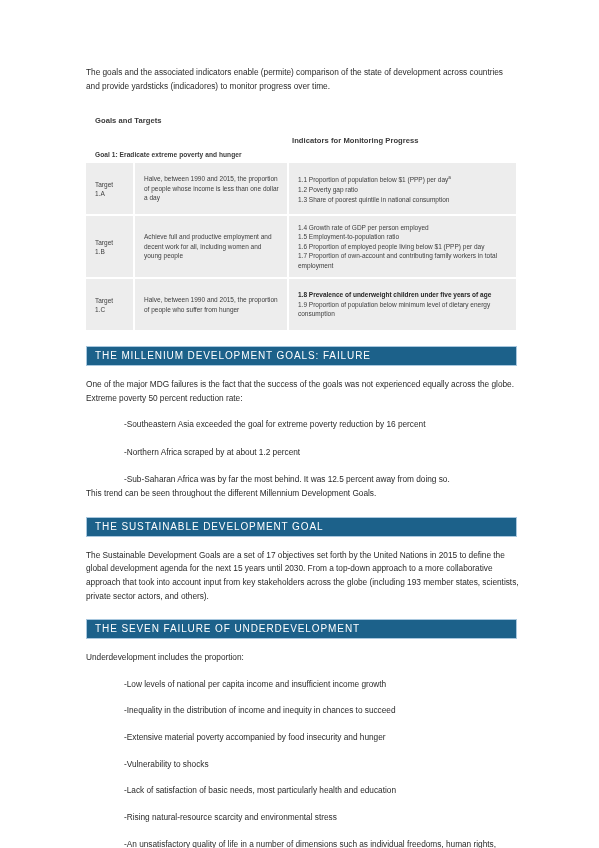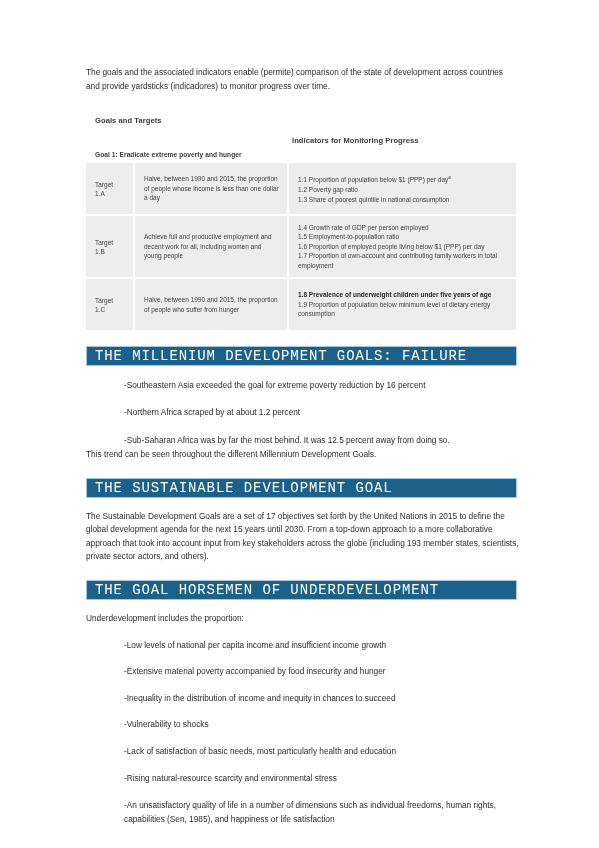--- a/index.html
+++ b/index.html
@@ -131,24 +131,23 @@
     height: 20px;
     background: #1c618a;
     border: 1px solid #a8c7de;
     box-sizing: border-box;
     display: flex;
     align-items: center;
     padding-left: 8px;
   }
   .bar-label {
     color: #ffffff;
-    font-size: 14px;
+    font-size: 10px;
     letter-spacing: 0.9px;
     line-height: 1;
-    font-family: Liberation Mono, monospace;
   }
 
   
   .dash-list {
     margin: 12px 0 0 0;
     padding: 0 0 0 38px;
     list-style: none;
   }
   .dash-list li {
     font-size: 8.3px;
@@ -222,40 +221,41 @@
             <span class="ind-line">1.9 Proportion of population below minimum level of dietary energy consumption</span>
           </div>
         </div>
 
       </div>
     </div>
 
     <div class="bar">
       <span class="bar-label">THE MILLENIUM DEVELOPMENT GOALS: FAILURE</span>
     </div>
+    <p class="para">One of the major MDG failures is the fact that the success of the goals was not experienced equally across the globe. Extreme poverty 50 percent reduction rate:</p>
     <ul class="dash-list">
       <li>-Southeastern Asia exceeded the goal for extreme poverty reduction by 16 percent</li>
       <li>-Northern Africa scraped by at about 1.2 percent</li>
       <li>-Sub-Saharan Africa was by far the most behind. It was 12.5 percent away from doing so.</li>
     </ul>
     <p class="para after-list">This trend can be seen throughout the different Millennium Development Goals.</p>
 
     <div class="bar">
       <span class="bar-label">THE SUSTAINABLE DEVELOPMENT GOAL</span>
     </div>
     <p class="para">The Sustainable Development Goals are a set of 17 objectives set forth by the United Nations in 2015 to define the global development agenda for the next 15 years until 2030. From a top-down approach to a more collaborative approach that took into account input from key stakeholders across the globe (including 193 member states, scientists, private sector actors, and others).</p>
 
     <div class="bar">
-      <span class="bar-label">THE GOAL HORSEMEN OF UNDERDEVELOPMENT</span>
+      <span class="bar-label">THE SEVEN FAILURE OF UNDERDEVELOPMENT</span>
     </div>
     <p class="para tight">Underdevelopment includes the proportion:</p>
     <ul class="dash-list wide">
       <li>-Low levels of national per capita income and insufficient income growth</li>
+      <li>-Inequality in the distribution of income and inequity in chances to succeed</li>
       <li>-Extensive material poverty accompanied by food insecurity and hunger</li>
-      <li>-Inequality in the distribution of income and inequity in chances to succeed</li>
       <li>-Vulnerability to shocks</li>
       <li>-Lack of satisfaction of basic needs, most particularly health and education</li>
       <li>-Rising natural-resource scarcity and environmental stress</li>
       <li class="wrapped">-An unsatisfactory quality of life in a number of dimensions such as individual freedoms, human rights, capabilities (Sen, 1985), and happiness or life satisfaction</li>
     </ul>
 
   </div>
 </div>
 
 </body></html>

